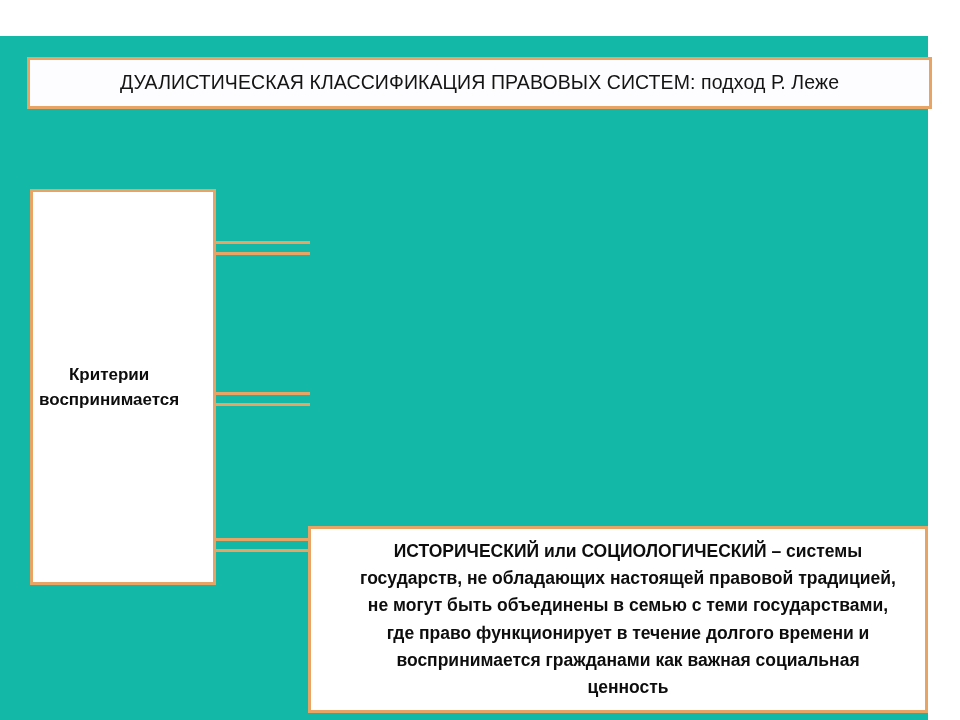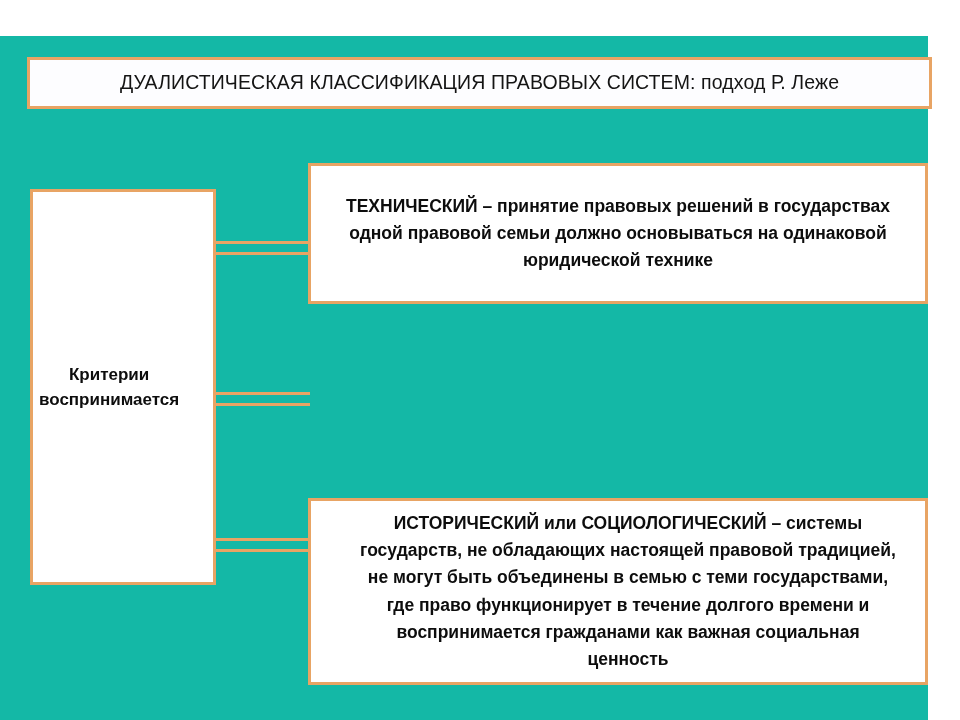--- a/index.html
+++ b/index.html
@@ -96,21 +96,21 @@
     line-height: 1.55;
     text-align: center;
     padding: 4px 24px;
   }
   .content-text .lead {
     font-weight: bold;
   }
 
   #box-technical  { top: 127px; height: 141px; }
   #box-ideological{ top: 305px; height: 145px; }
-  #box-historical { top: 462px; height: 187px; padding-left: 20px; }
+  #box-historical { top: 490px; height: 187px; padding-left: 20px; }
 
   #conn-1 { left: 213px; top: 205px; width: 97px; }
   #conn-2 { left: 213px; top: 356px; width: 97px; }
   #conn-3 { left: 213px; top: 502px; width: 97px; }
 </style>
 </head>
 <body>
 
 <div id="slide">
 
@@ -122,25 +122,20 @@
     <div class="criteria-text">
       <span>Критерии</span><br>
       <span>воспринимается</span>
     </div>
   </div>
 
   <div class="connector" id="conn-1"></div>
   <div class="connector" id="conn-2"></div>
   <div class="connector" id="conn-3"></div>
 
-  <div class="content-box" id="box-technical">
-    <div class="content-text">
-      <span class="lead">ТЕХНИЧЕСКИЙ</span><span> – принятие правовых решений в государствах одной правовой семьи должно основываться на одинаковой юридической технике</span>
-    </div>
-  </div>
 
 
   <div class="content-box" id="box-historical">
     <div class="content-text">
       <span class="lead">ИСТОРИЧЕСКИЙ  или  СОЦИОЛОГИЧЕСКИЙ</span><span> – системы государств, не обладающих настоящей правовой традицией, не могут быть объединены в семью с теми государствами, где право функционирует в течение долгого времени и воспринимается гражданами как важная социальная ценность</span>
     </div>
   </div>
 
 </div>
 

